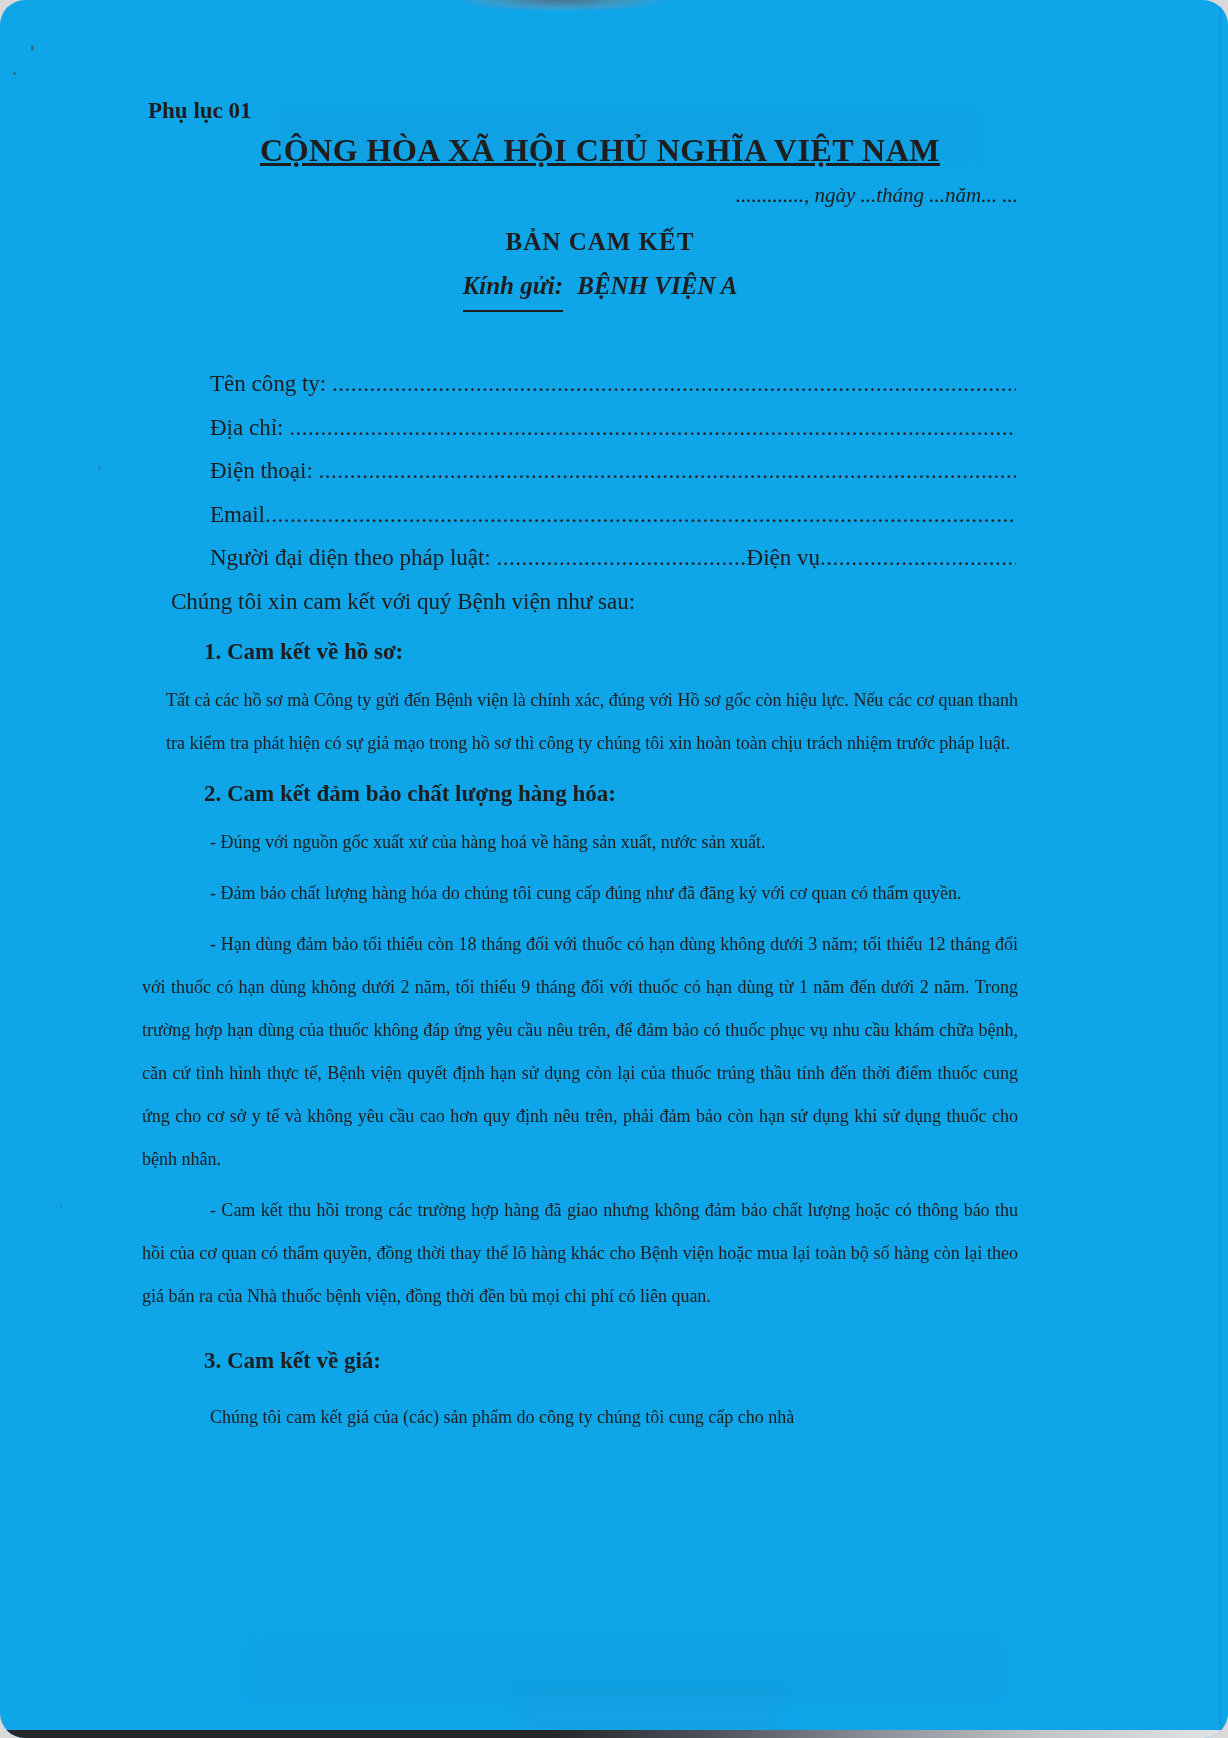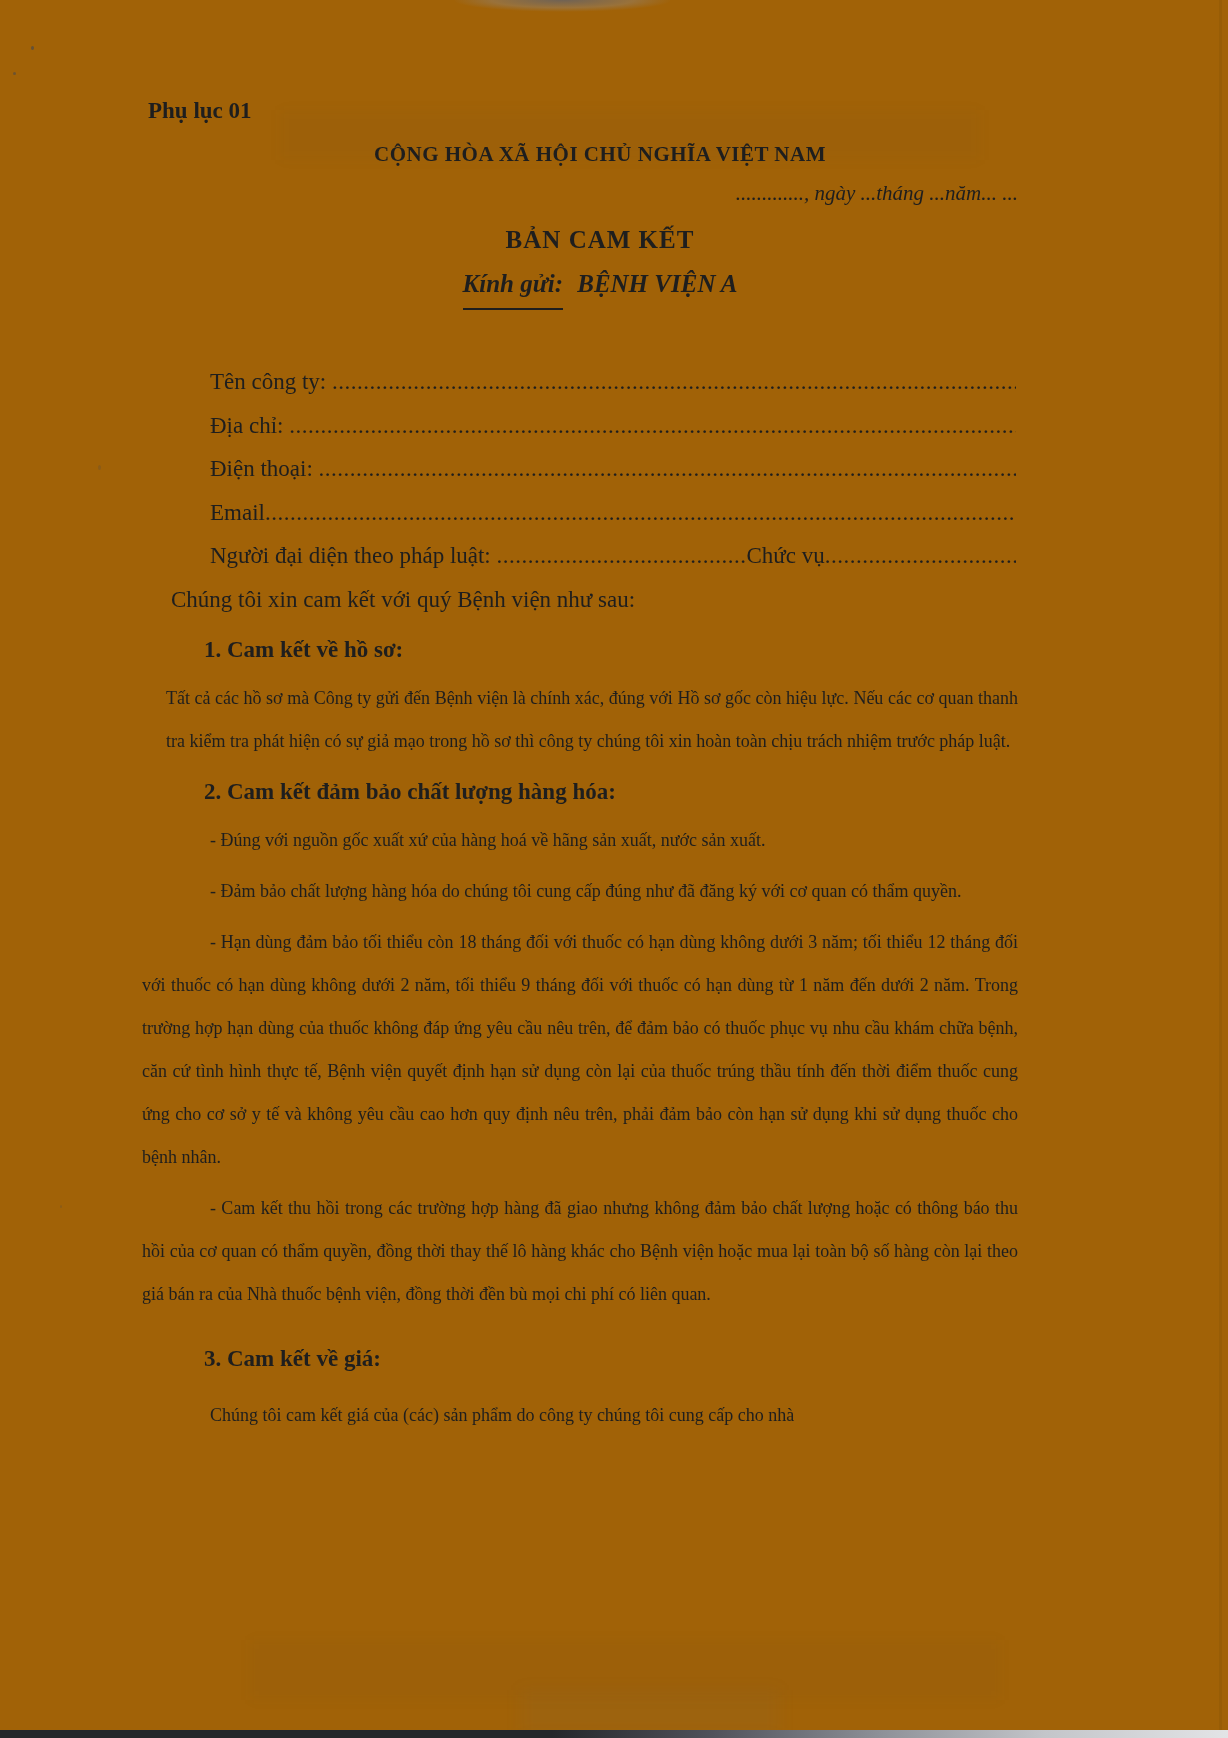--- a/index.html
+++ b/index.html
@@ -1,41 +1,43 @@
 <!DOCTYPE html>
 <html lang="vi"><head>
 <meta charset="utf-8">
 <style>
   html,body { margin:0; padding:0; background:#d9d9d9; }
   .page {
     position:relative;
     width:1228px; height:1738px;
     margin:0 auto;
-    background:#a16207;
+    background:#0ea5e9;
     font-family:"Liberation Serif","DejaVu Serif",serif;
     color:#1e1e1e;
     overflow:hidden;
+    border-radius:25px;
   }
   
   .blob { position:absolute; pointer-events:none; }
   .speck { position:absolute; background:#4a4a4a; border-radius:50%; pointer-events:none; }
 
   .appendix {
     position:absolute; left:148px; top:98px;
     font-size:23px; font-weight:bold;
   }
 
   .content {
     position:absolute; left:142px; top:132px; width:876px;
   }
   .center { text-align:center; }
 
   .republic {
-    font-size:21px; font-weight:bold; letter-spacing:0.5px;
-    margin:10px 0 0 40px;
+    font-size:32px; font-weight:bold; letter-spacing:0.5px;
+    margin:0 0 0 40px;
+    text-decoration:underline;
   }
   .motto {
     font-size:23px; font-weight:bold;
     margin:20px 0 0 40px;
   }
   .motto .u-line {
     display:inline-block;
     border-bottom:2px solid #1e1e1e;
     padding:0 6px 6px 6px;
   }
@@ -135,21 +137,21 @@
     <div class="salutation center">
       <span class="u-line">Kính gửi:</span>
       <span>BỆNH VIỆN A</span>
     </div>
 
     <div class="form-block">
       <div class="field"><span>Tên công ty: </span><span class="dots">..............................................................................................................................................</span></div>
       <div class="field"><span>Địa chỉ: </span><span class="dots">..............................................................................................................................................</span></div>
       <div class="field"><span>Điện thoại: </span><span class="dots">..............................................................................................................................................</span></div>
       <div class="field"><span>Email</span><span class="dots">..............................................................................................................................................</span></div>
-      <div class="field"><span>Người đại diện theo pháp luật: </span><span class="dots">........................................</span><span>Chức vụ</span><span class="dots">........................................</span></div>
+      <div class="field"><span>Người đại diện theo pháp luật: </span><span class="dots">........................................</span><span>Điện vụ</span><span class="dots">........................................</span></div>
     </div>
 
     <div class="intro-line">Chúng tôi xin cam kết với quý Bệnh viện như sau:</div>
 
     <div class="sec-heading">1.  Cam kết về hồ sơ:</div>
     <p class="para p-sec1">Tất cả các hồ sơ mà Công ty gửi đến Bệnh viện là chính xác, đúng với Hồ sơ gốc còn hiệu lực. Nếu các cơ quan thanh tra kiểm tra phát hiện có sự giả mạo trong hồ sơ thì công ty chúng tôi xin hoàn toàn chịu trách nhiệm trước pháp luật.</p>
 
     <div class="sec-heading">2. Cam kết đảm bảo chất lượng hàng hóa:</div>
     <p class="para p-bullet">- Đúng với nguồn gốc xuất xứ của hàng hoá về hãng sản xuất, nước sản xuất.</p>
     <p class="para p-bullet">- Đảm bảo chất lượng hàng hóa do chúng tôi cung cấp đúng như đã đăng ký với cơ quan có thẩm quyền.</p>

